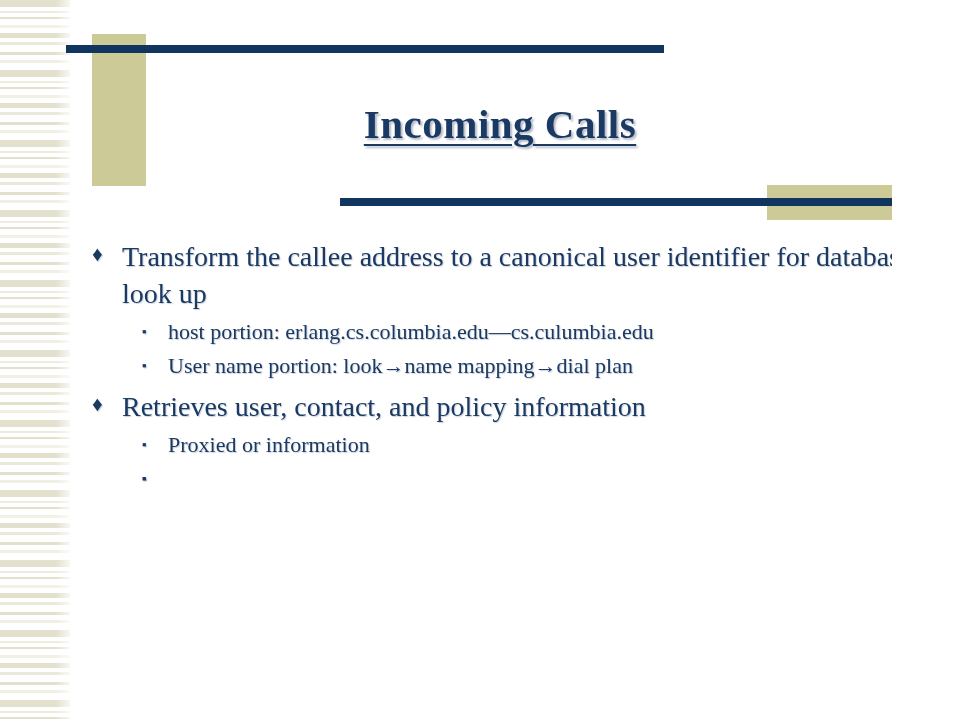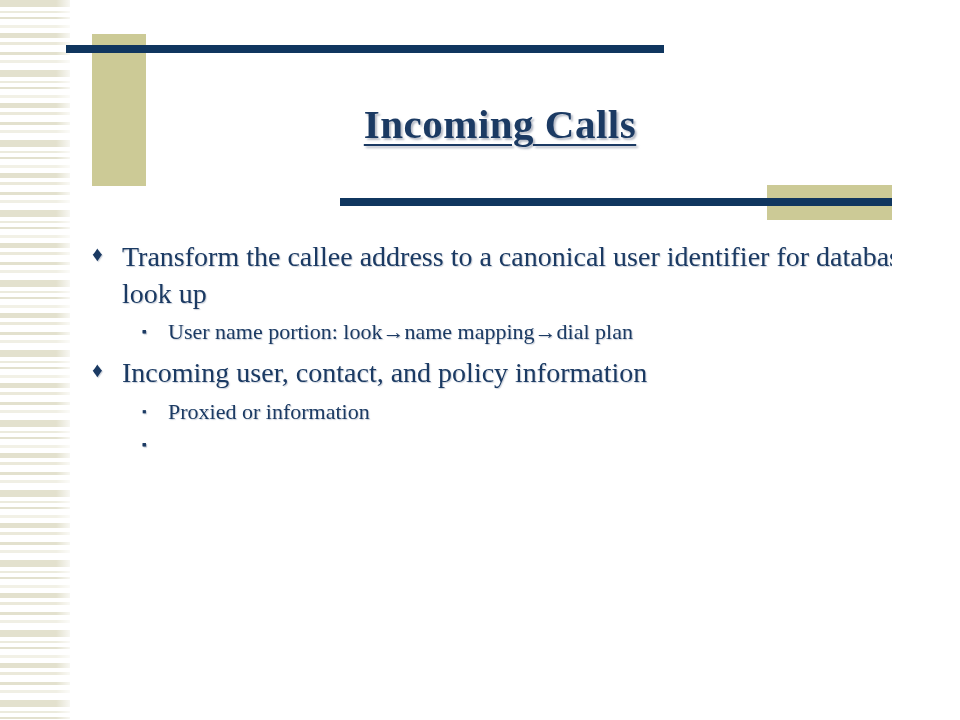--- a/index.html
+++ b/index.html
@@ -193,34 +193,35 @@
         <ul class="level1">
           <li class="l1">
             <span class="bullet-mark">♦</span>
             <span>Transform the callee address to a canonical user identifier for database look up</span>
           </li>
         </ul>
         <div class="sub-wrap">
           <ul class="level2">
             <li class="l2">
               <span class="bullet-mark">▪</span>
+              <span>host portion:  erlang.cs.columbia.edu—cs.culumbia.edu</span>
             </li>
             <li class="l2">
               <span class="bullet-mark">▪</span>
               <span>User name portion: look→name mapping→dial plan</span>
             </li>
           </ul>
         </div>
       </li>
 
       <li class="grp" style="list-style:none;">
         <ul class="level1">
           <li class="l1">
             <span class="bullet-mark">♦</span>
-            <span>Incoming user, contact, and policy information</span>
+            <span>Retrieves user, contact, and policy information</span>
           </li>
         </ul>
         <div class="sub-wrap">
           <ul class="level2">
             <li class="l2">
               <span class="bullet-mark">▪</span>
               <span>Proxied or information</span>
             </li>
             <li class="l2">
               <span class="bullet-mark">▪</span>

